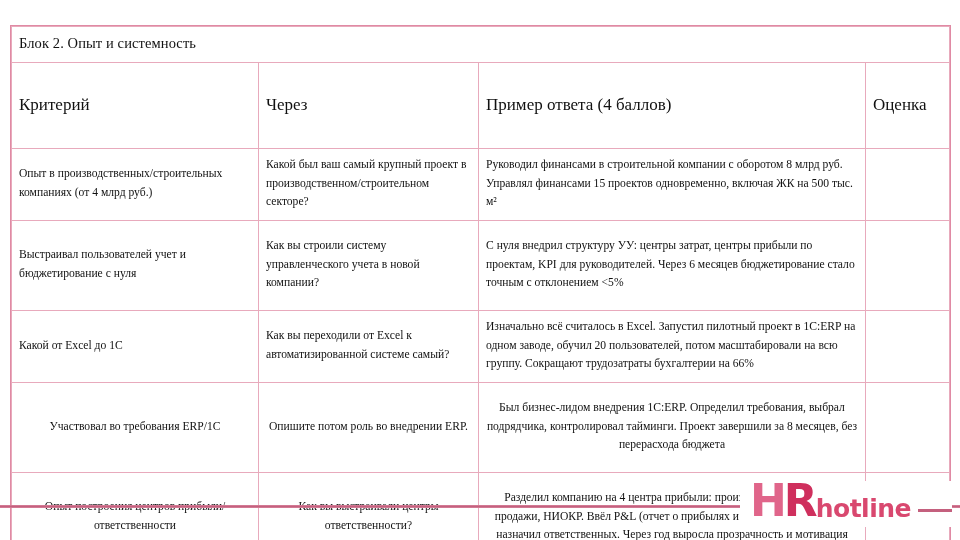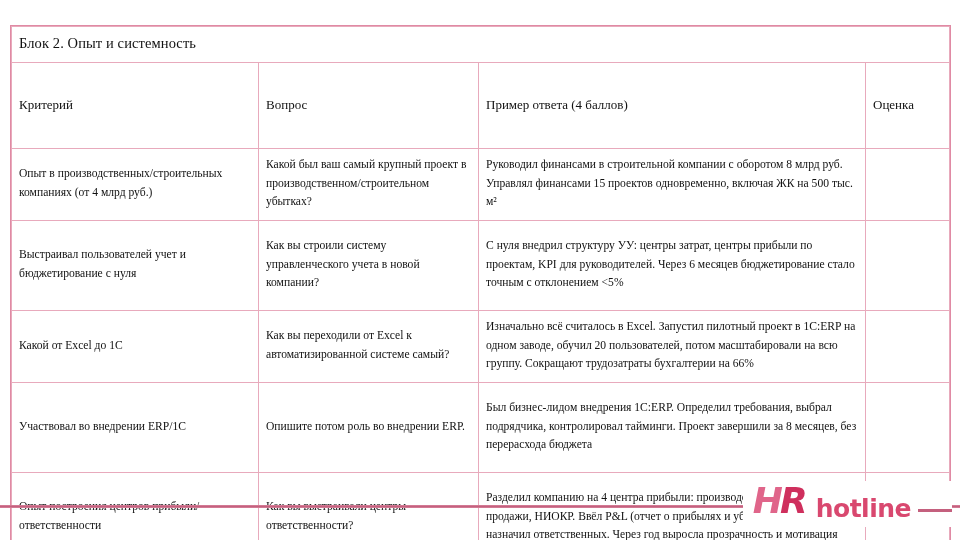--- a/index.html
+++ b/index.html
@@ -56,21 +56,21 @@
   .title-cell {
     text-align: center;
     font-weight: bold;
     font-size: 14.5px;
     padding: 9px 6px 10px 6px;
     line-height: 1.2;
     letter-spacing: .1px;
   }
 
   .head-cell {
-    font-size: 13px;
+    font-size: 17px;
     padding-top: 7px;
     padding-bottom: 7px;
     line-height: 1.25;
   }
 
   .col-criterion { width: 247px; }
   .col-question  { width: 220px; }
   .col-answer    { width: 387px; }
   .col-score     { width: 84px;  }
 
@@ -84,21 +84,21 @@
   td.question  { vertical-align: middle; }
   td.answer    { vertical-align: middle; }
   td.score     { vertical-align: middle; }
 
   
   tr.r0 td { height: 24px; }
   tr.r1 td { height: 74px; }
   tr.r2 td { height: 60px; }
   tr.r3 td { height: 78px; }
   tr.r4 td { height: 60px; }
-  tr.r5 td { height: 78px; }
+  tr.r5 td { height: 78px; text-align: center; }
 
   
   .footer-rule {
     position: absolute;
     left: 0;
     top: 505px;
     width: 960px;
     height: 3px;
     background: linear-gradient(to bottom, #d9859e 0%, #c4607e 50%, #d9859e 100%);
   }
@@ -110,41 +110,40 @@
     height: 46px;
     display: flex;
     align-items: center;
     background: #ffffff;
     padding-left: 10px;
   }
 
   .logo-hr {
     font-family: "DejaVu Sans", sans-serif;
     font-weight: bold;
-    font-size: 36px;
+    font-size: 44px;
     line-height: 1;
     color: #d9486f;
     letter-spacing: -3px;
     position: relative;
     top: -3px;
-    font-style: italic;
   }
   .logo-hr .h { color: #e0658a; }
   .logo-hr .r { color: #cf2f5d; }
 
   .logo-word {
     font-family: "DejaVu Sans", sans-serif;
     font-weight: bold;
     font-size: 25px;
     line-height: 1;
     color: #d9486f;
     letter-spacing: -0.5px;
     position: relative;
     top: 4px;
-    margin-left: 11px;
+    margin-left: 1px;
   }
 
   .logo-tail {
     width: 34px;
     height: 3px;
     background: #c4607e;
     margin-left: 7px;
     position: relative;
     top: 6px;
   }
@@ -162,31 +161,31 @@
         <col class="col-answer">
         <col class="col-score">
       </colgroup>
       <tbody>
         <tr class="r0">
           <td class="title-cell" colspan="4">Блок 2. Опыт и системность</td>
         </tr>
 
         <tr class="r1">
           <td class="head-cell">Критерий</td>
-          <td class="head-cell">Вопрос</td>
+          <td class="head-cell">Через</td>
           <td class="head-cell">Пример ответа (4 баллов)</td>
           <td class="head-cell">Оценка</td>
         </tr>
 
         <tr class="r2">
           <td class="criterion">
             <span class="cell-text">Опыт в производственных/строительных компаниях (от 4 млрд руб.)</span>
           </td>
           <td class="question">
-            <span class="cell-text">Какой был ваш самый крупный проект в производственном/строительном убытках?</span>
+            <span class="cell-text">Какой был ваш самый крупный проект в производственном/строительном секторе?</span>
           </td>
           <td class="answer">
             <span class="cell-text">Руководил финансами в строительной компании с оборотом 8 млрд руб. Управлял финансами 15 проектов одновременно, включая ЖК на 500 тыс. м²</span>
           </td>
           <td class="score">
             <span class="cell-text"></span>
           </td>
         </tr>
 
         <tr class="r3">
@@ -214,21 +213,21 @@
           <td class="answer">
             <span class="cell-text">Изначально всё считалось в Excel. Запустил пилотный проект в 1С:ERP на одном заводе, обучил 20 пользователей, потом масштабировали на всю группу. Сокращают трудозатраты бухгалтерии на 66%</span>
           </td>
           <td class="score">
             <span class="cell-text"></span>
           </td>
         </tr>
 
         <tr class="r5">
           <td class="criterion">
-            <span class="cell-text">Участвовал во внедрении ERP/1С</span>
+            <span class="cell-text">Участвовал во требования ERP/1С</span>
           </td>
           <td class="question">
             <span class="cell-text">Опишите потом роль во внедрении ERP.</span>
           </td>
           <td class="answer">
             <span class="cell-text">Был бизнес-лидом внедрения 1С:ERP. Определил требования, выбрал подрядчика, контролировал тайминги. Проект завершили за 8 месяцев, без перерасхода бюджета</span>
           </td>
           <td class="score">
             <span class="cell-text"></span>
           </td>

